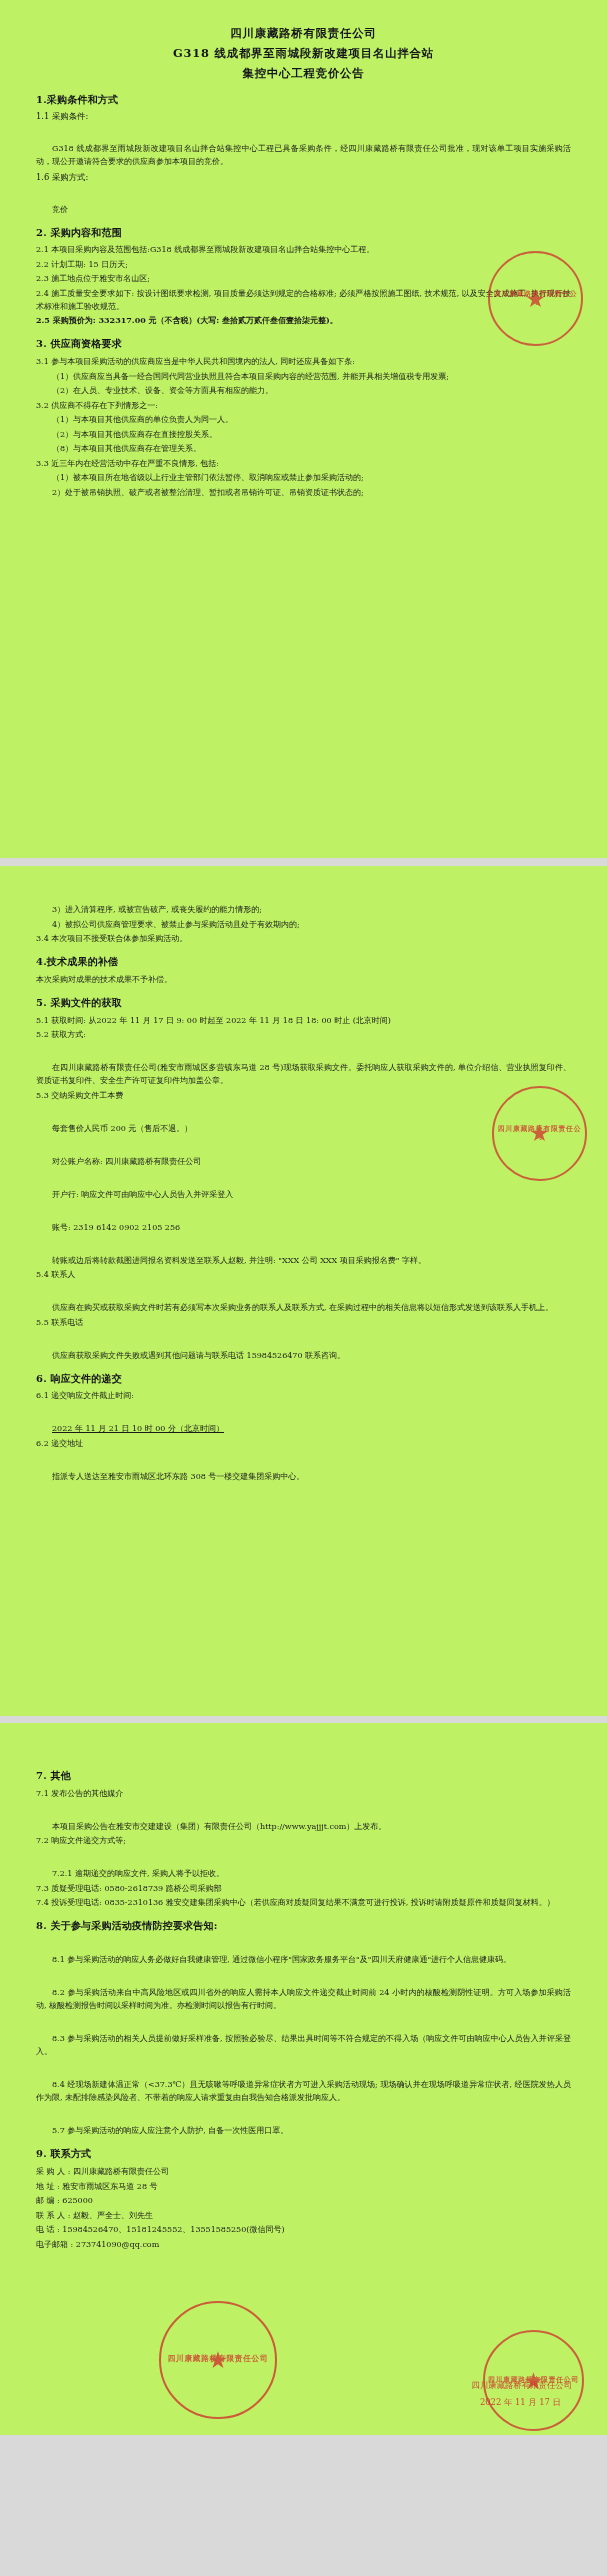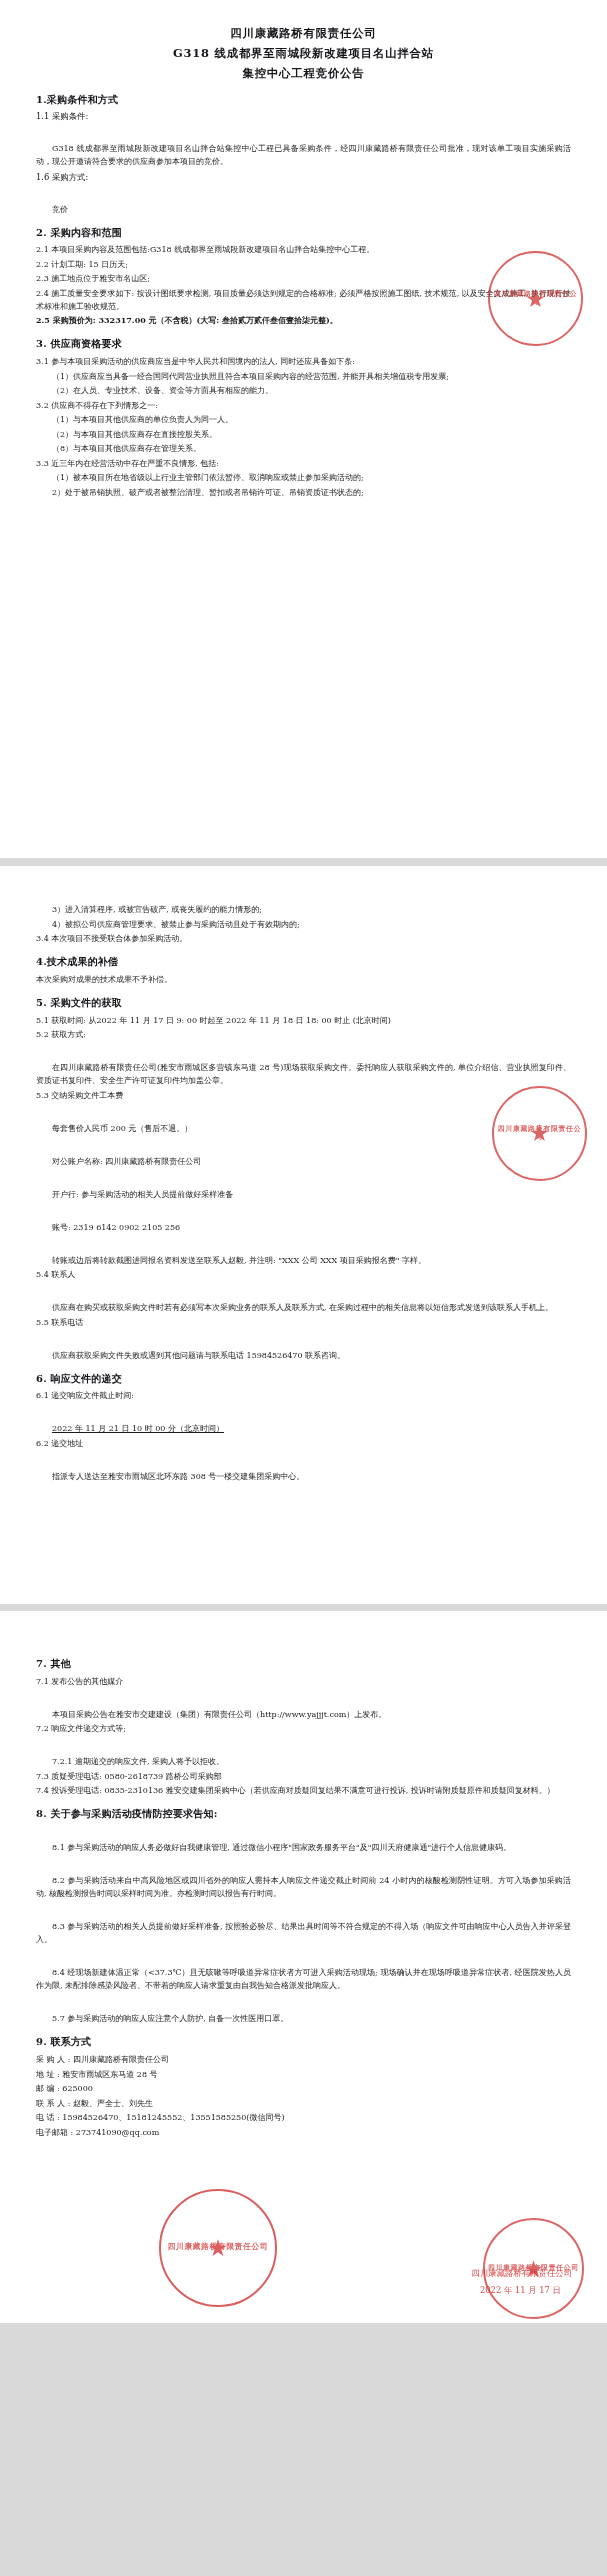--- a/index.html
+++ b/index.html
@@ -1,21 +1,21 @@
 <!DOCTYPE html>
 <html style="font-size:12px"><head>
 <meta charset="utf-8">
 <style>
   html,body{margin:0;padding:0;background:#d9d9d9;}
   body{font-family:"DejaVu Sans","Liberation Sans",sans-serif;}
   .doc{width:607px;margin:0 auto;position:relative;}
-  .page{background:#ffffff;position:relative;overflow:hidden;box-sizing:border-box;}
+  .page{background:#bef264;position:relative;overflow:hidden;box-sizing:border-box;}
   .page + .page{margin-top:7.6px;}
   .p1{height:858px;padding:23px 36px 15px 36px;}
-  .p2{height:738px;padding:36px 36px 15px 36px;}
+  .p2{height:850px;padding:36px 36px 15px 36px;}
   .p3{height:712px;padding:36px 36px 15px 36px;}
   .title{text-align:center;font-family:"DejaVu Serif","Liberation Serif",serif;font-weight:bold;font-size:11.4px;line-height:20px;letter-spacing:0.8px;color:#15161a;}
   .title .l1{font-size:11.4px;}
   .title .l2{font-size:11.4px;}
   .title .l3{font-size:11.4px;}
   h2.sec{font-family:"DejaVu Serif","Liberation Serif",serif;font-size:10px;font-weight:bold;margin:10px 0 3.8px 0;color:#15161a;letter-spacing:0.2px;}
   .sub{font-size:8.4px;margin:3.8px 0 1.5px 0;color:#15161a;font-family:"DejaVu Serif","Liberation Serif",serif;}
   p.t{font-size:8px;line-height:13px;margin:1.5px 0;color:#1a1a1a;text-align:justify;font-family:"DejaVu Serif","Liberation Serif",serif;}
   p.ind{text-indent:16px;margin-top:20px;}
   p.ind2{padding-left:16px;}
@@ -84,21 +84,21 @@
     <h2 class="sec">4.技术成果的补偿</h2>
     <p class="t">本次采购对成果的技术成果不予补偿。</p>
 
     <h2 class="sec">5. 采购文件的获取</h2>
     <p class="t">5.1 获取时间: 从2022 年 11 月 17 日 9: 00 时起至 2022 年 11 月 18 日 18: 00 时止 (北京时间)</p>
     <p class="t">5.2 获取方式:</p>
     <p class="t ind">在四川康藏路桥有限责任公司(雅安市雨城区多营镇东马道 28 号)现场获取采购文件。委托响应人获取采购文件的, 单位介绍信、营业执照复印件、资质证书复印件、安全生产许可证复印件均加盖公章。</p>
     <p class="t">5.3 交纳采购文件工本费</p>
     <p class="t ind">每套售价人民币 200 元（售后不退。）</p>
     <p class="t ind">对公账户名称: 四川康藏路桥有限责任公司</p>
-    <p class="t ind">开户行: 参与采购活动的相关人员提前做好采样准备</p>
+    <p class="t ind">开户行: 响应文件可由响应中心人员告入并评采登入</p>
     <p class="t ind">账号: 2319 6142 0902 2105 256</p>
     <p class="t ind">转账或边后将转款截图进同报名资料发送至联系人赵毅, 并注明: "XXX 公司 XXX 项目采购报名费" 字样。</p>
     <p class="t">5.4 联系人</p>
     <p class="t ind">供应商在购买或获取采购文件时若有必须写本次采购业务的联系人及联系方式, 在采购过程中的相关信息将以短信形式发送到该联系人手机上。</p>
     <p class="t">5.5 联系电话</p>
     <p class="t ind">供应商获取采购文件失败或遇到其他问题请与联系电话 15984526470 联系咨询。</p>
 
     <h2 class="sec">6. 响应文件的递交</h2>
     <p class="t">6.1 递交响应文件截止时间:</p>
     <p class="t u ind">2022 年 11 月 21 日 10 时 00 分（北京时间）</p>

